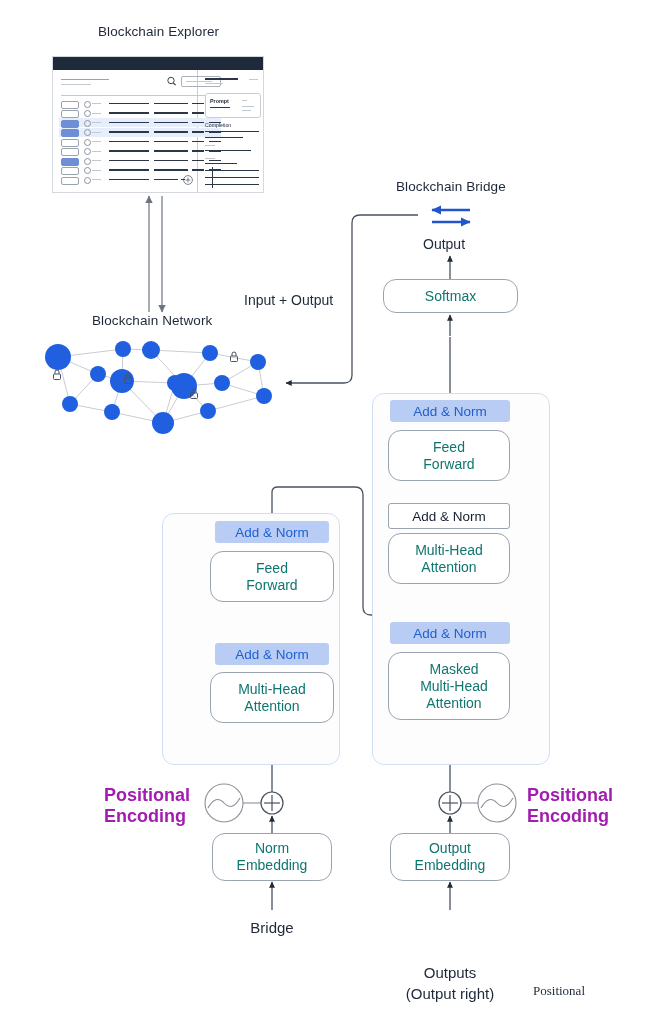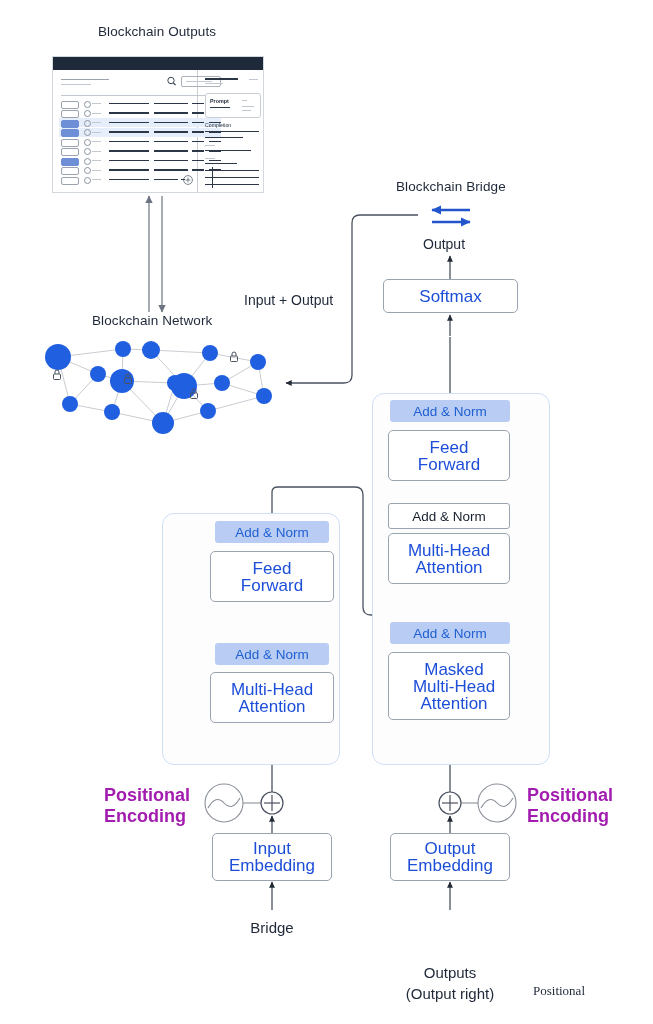--- a/index.html
+++ b/index.html
@@ -10,23 +10,23 @@
   .lbl{position:absolute;white-space:nowrap;}
 
   
   .title{font-size:13.5px;color:#1e2838;font-weight:400;letter-spacing:.1px;}
   .bigcap{font-size:18px;font-weight:700;line-height:21px;color:#a21caf;}
   .plain{font-size:14px;color:#1e2838;}
   .plainc{font-size:14px;color:#1e2838;text-align:center;}
 
   
   .nbox{position:absolute;box-sizing:border-box;border:1px solid #9aa4b0;
-        border-radius:5px;background:#fff;display:flex;align-items:center;
-        justify-content:center;text-align:center;font-size:17px;
-        line-height:17px;color:#1d4ed8;}
+        border-radius:13px;background:#fff;display:flex;align-items:center;
+        justify-content:center;text-align:center;font-size:14px;
+        line-height:17px;color:#0f766e;}
   .an{position:absolute;box-sizing:border-box;border-radius:3px;
       display:flex;align-items:center;justify-content:center;
       font-size:13.5px;color:#1f5fd0;background:#b9cdf4;}
   .an.white{background:#fff;border:1px solid #9aa4b0;color:#17202e;}
   .stackbox{position:absolute;box-sizing:border-box;border:1.2px solid #cfe0f5;
             border-radius:12px;background:#fdfdfe;}
 
   
   .explorer{position:absolute;box-sizing:border-box;background:#fff;
             border:1px solid #d3d8de;}
@@ -43,21 +43,21 @@
   .card{position:absolute;border:1px solid #c9ced6;border-radius:3px;background:#fff;}
   .ptxt{position:absolute;font-size:5.4px;font-weight:700;color:#1e2838;}
   .ctxt{position:absolute;font-size:5.2px;color:#1e2838;}
   .foot{position:absolute;font-family:"Liberation Serif",serif;font-size:13px;color:#1e2838;}
 </style>
 </head>
 <body>
 
 <div class="stage">
 
-  <div class="lbl title" style="left:98px;top:24px;">Blockchain Outputs</div>
+  <div class="lbl title" style="left:98px;top:24px;">Blockchain Explorer</div>
   <div class="lbl title" style="left:92px;top:313px;">Blockchain Network</div>
   <div class="lbl title" style="left:396px;top:179px;">Blockchain Bridge</div>
   <div class="lbl plain" style="left:244px;top:292px;font-weight:400;">Input + Output</div>
   <div class="lbl plain" style="left:423px;top:236px;">Output</div>
 
   <div class="explorer" style="left:52px;top:56px;width:212px;height:137px;">
     <div class="ex-bar"></div>
     <div class="ex-split" style="left:144px;"></div>
 
     <div class="bline lt" style="left:8px;top:22px;width:48px;height:1.4px;"></div>
@@ -382,21 +382,21 @@
     <span>Attention</span></span>
   </div>
   <div class="an" style="left:390px;top:622px;width:120px;height:22px;">Add &amp; Norm</div>
   <div class="nbox" style="left:388px;top:652px;width:122px;height:68px;padding-left:10px;">
     <span><span>Masked</span><br>
     <span>Multi-Head</span><br>
     <span>Attention</span></span>
   </div>
 
   <div class="nbox" style="left:212px;top:833px;width:120px;height:48px;">
-    <span><span>Input</span><br>
+    <span><span>Norm</span><br>
     <span>Embedding</span></span>
   </div>
   <div class="nbox" style="left:390px;top:833px;width:120px;height:48px;">
     <span><span>Output</span><br>
     <span>Embedding</span></span>
   </div>
 
   <div class="lbl bigcap" style="left:104px;top:785px;text-align:left;">
     <span>Positional</span><br>
     <span>Encoding</span>

